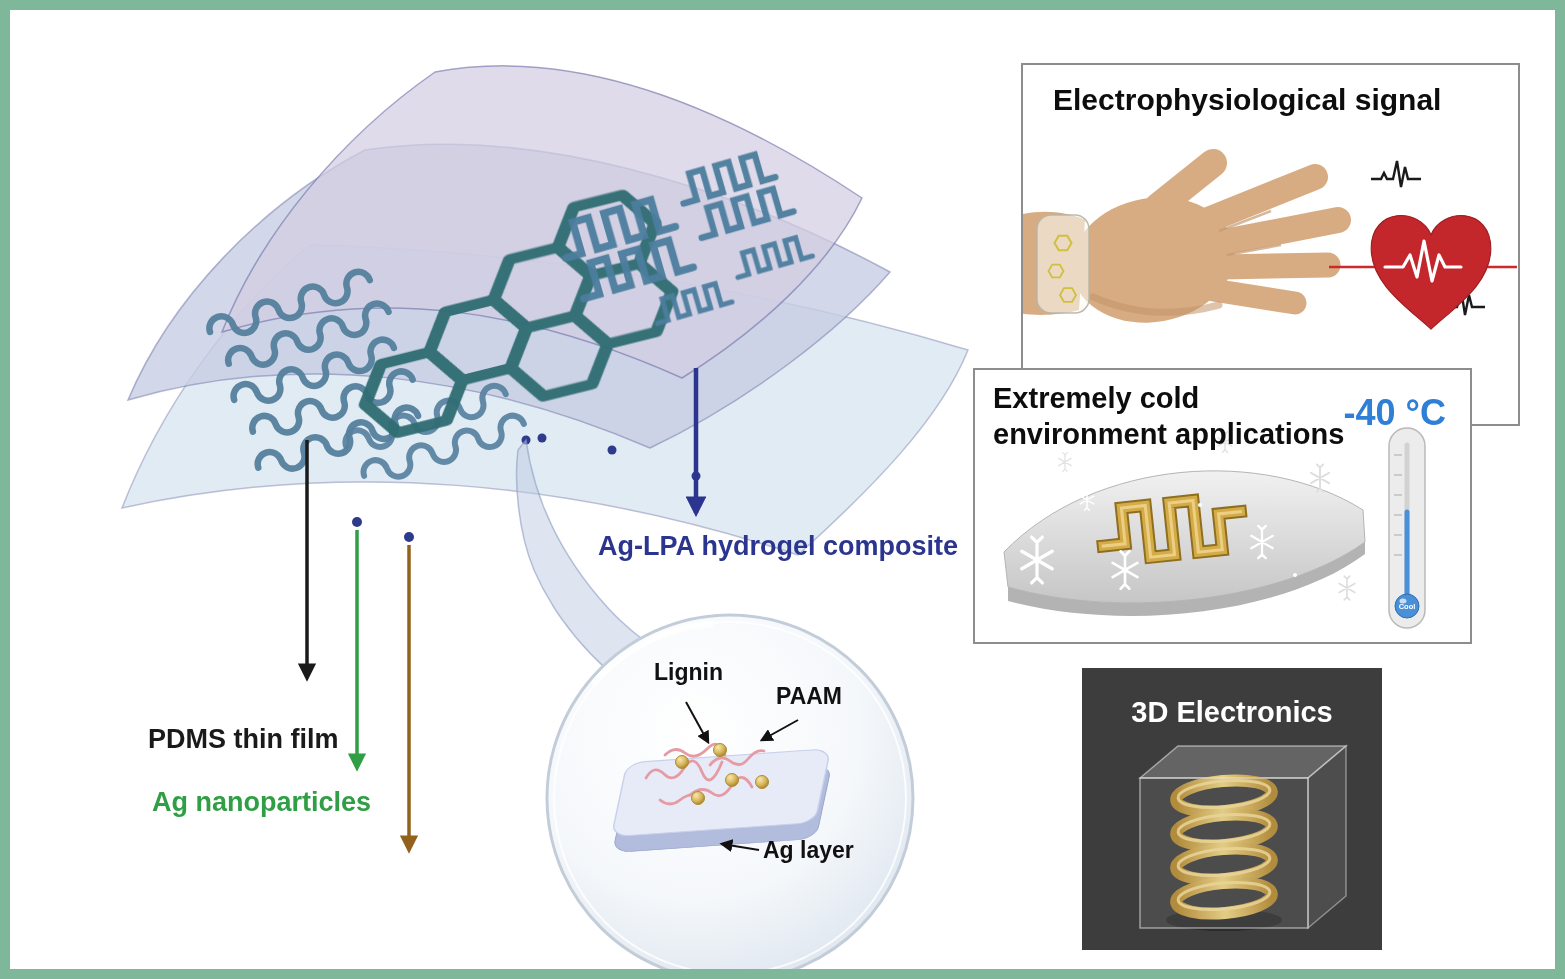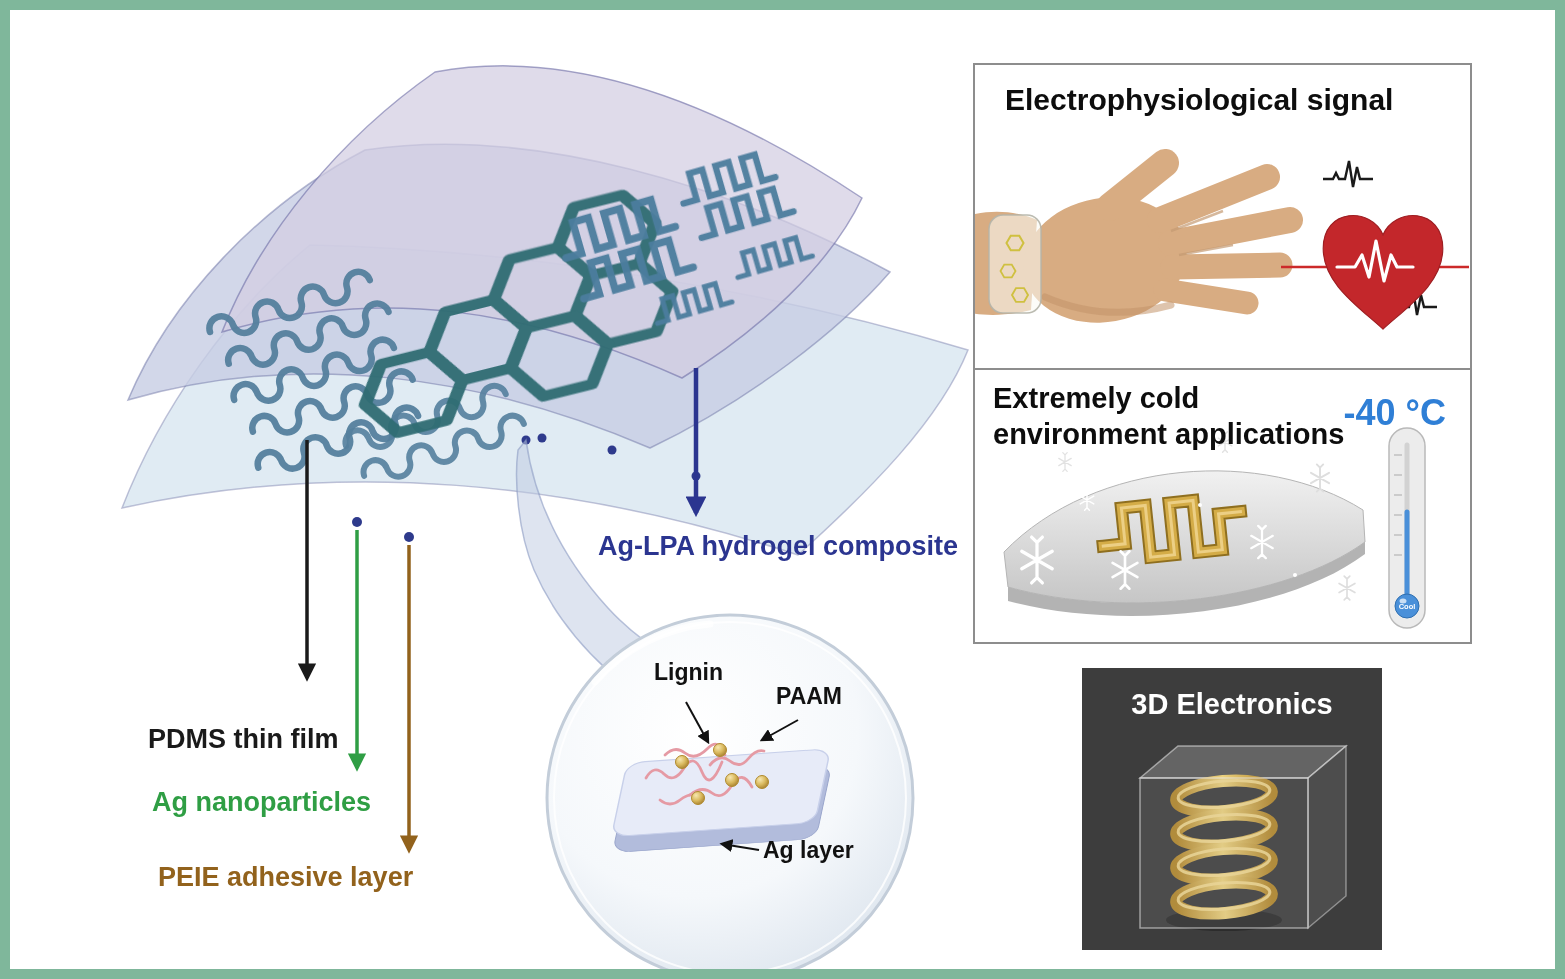--- a/index.html
+++ b/index.html
@@ -17,29 +17,29 @@
   .lbl-big{font-size:27px;}
   .lbl-mid{font-size:23px;}
   .lbl-pdms{left:138px; top:714px; color:var(--pdms-black);}
   .lbl-ag{left:142px; top:777px; color:var(--ag-green);}
   .lbl-peie{left:148px; top:852px; color:var(--peie-brown);}
   .lbl-hydrogel{left:588px; top:521px; color:var(--hydrogel-navy);}
   .lbl-lignin{left:644px; top:649px;}
   .lbl-paam{left:766px; top:673px;}
   .lbl-agflakes{left:753px; top:827px;}
   .panel{position:absolute; background:#fff; border:2px solid #8d8d8d; box-sizing:border-box;}
-  .panel-1{left:963px; top:53px; width:499px; height:363px;}
+  .panel-1{left:1011px; top:53px; width:499px; height:363px;}
   .panel-2{left:963px; top:358px; width:499px; height:276px;}
   .panel-3{left:1072px; top:658px; width:300px; height:282px; background:var(--panel-dark); border:none;}
   .panel-title{position:absolute; font-weight:bold; color:#0d0d0d; font-size:30px; white-space:nowrap;}
   .p1-title{left:30px; top:18px;}
   .p2-title1{left:18px; top:12px; font-size:29px;}
   .p2-title2{left:18px; top:48px; font-size:29px;}
   .p2-temp{position:absolute; right:24px; top:22px; font-size:36px; font-weight:bold; color:var(--temp-blue); white-space:nowrap;}
-  .p3-title{position:relative; text-align:center; margin-top:20px; color:#fff; font-size:29px; font-weight:bold;}
+  .p3-title{position:relative; text-align:center; margin-top:28px; color:#fff; font-size:29px; font-weight:bold;}
   .art{position:absolute; left:0; top:0;}
 </style>
 </head>
 <body>
 
 <div class="figure">
 
   <svg class="art" width="980" height="959" viewBox="0 0 980 959">
     <defs>
       <marker id="m-black" viewBox="0 0 10 10" refX="8" refY="5" markerWidth="5.2" markerHeight="5.2" orient="auto-start-reverse">
@@ -153,21 +153,20 @@
     </g>
 
     <line x1="297" y1="430" x2="297" y2="668" stroke="#1a1a1a" stroke-width="3.5" marker-end="url(#m-black)"></line>
     <line x1="347" y1="520" x2="347" y2="758" stroke="#2f9e44" stroke-width="3.5" marker-end="url(#m-green)"></line>
     <line x1="399" y1="535" x2="399" y2="840" stroke="#92621c" stroke-width="3.5" marker-end="url(#m-brown)"></line>
     <line x1="686" y1="358" x2="686" y2="503" stroke="#2b3590" stroke-width="4.5" marker-end="url(#m-navy)"></line>
   </svg>
 
   <div class="lbl lbl-big lbl-pdms">PDMS thin film</div>
   <div class="lbl lbl-big lbl-ag">Ag nanoparticles</div>
-  <div class="lbl lbl-big lbl-peie">PEIE adhesive layer</div>
   <div class="lbl lbl-big lbl-hydrogel">Ag-LPA hydrogel composite</div>
   <div class="lbl lbl-mid lbl-lignin">Lignin</div>
   <div class="lbl lbl-mid lbl-paam">PAAM</div>
   <div class="lbl lbl-mid lbl-agflakes">Ag layer</div>
 
   <div class="panel panel-1">
     <svg class="art" width="495" height="277" viewBox="0 0 495 277">
       <defs>
         <path id="ecgsmall" d="M0,14 h10 l3,-6 3,6 h6 l4,-18 4,26 4,-20 3,12 h13"></path>
         <path id="hexs" d="M50,0 L25,43 L-25,43 L-50,0 L-25,-43 L25,-43 Z"></path>

